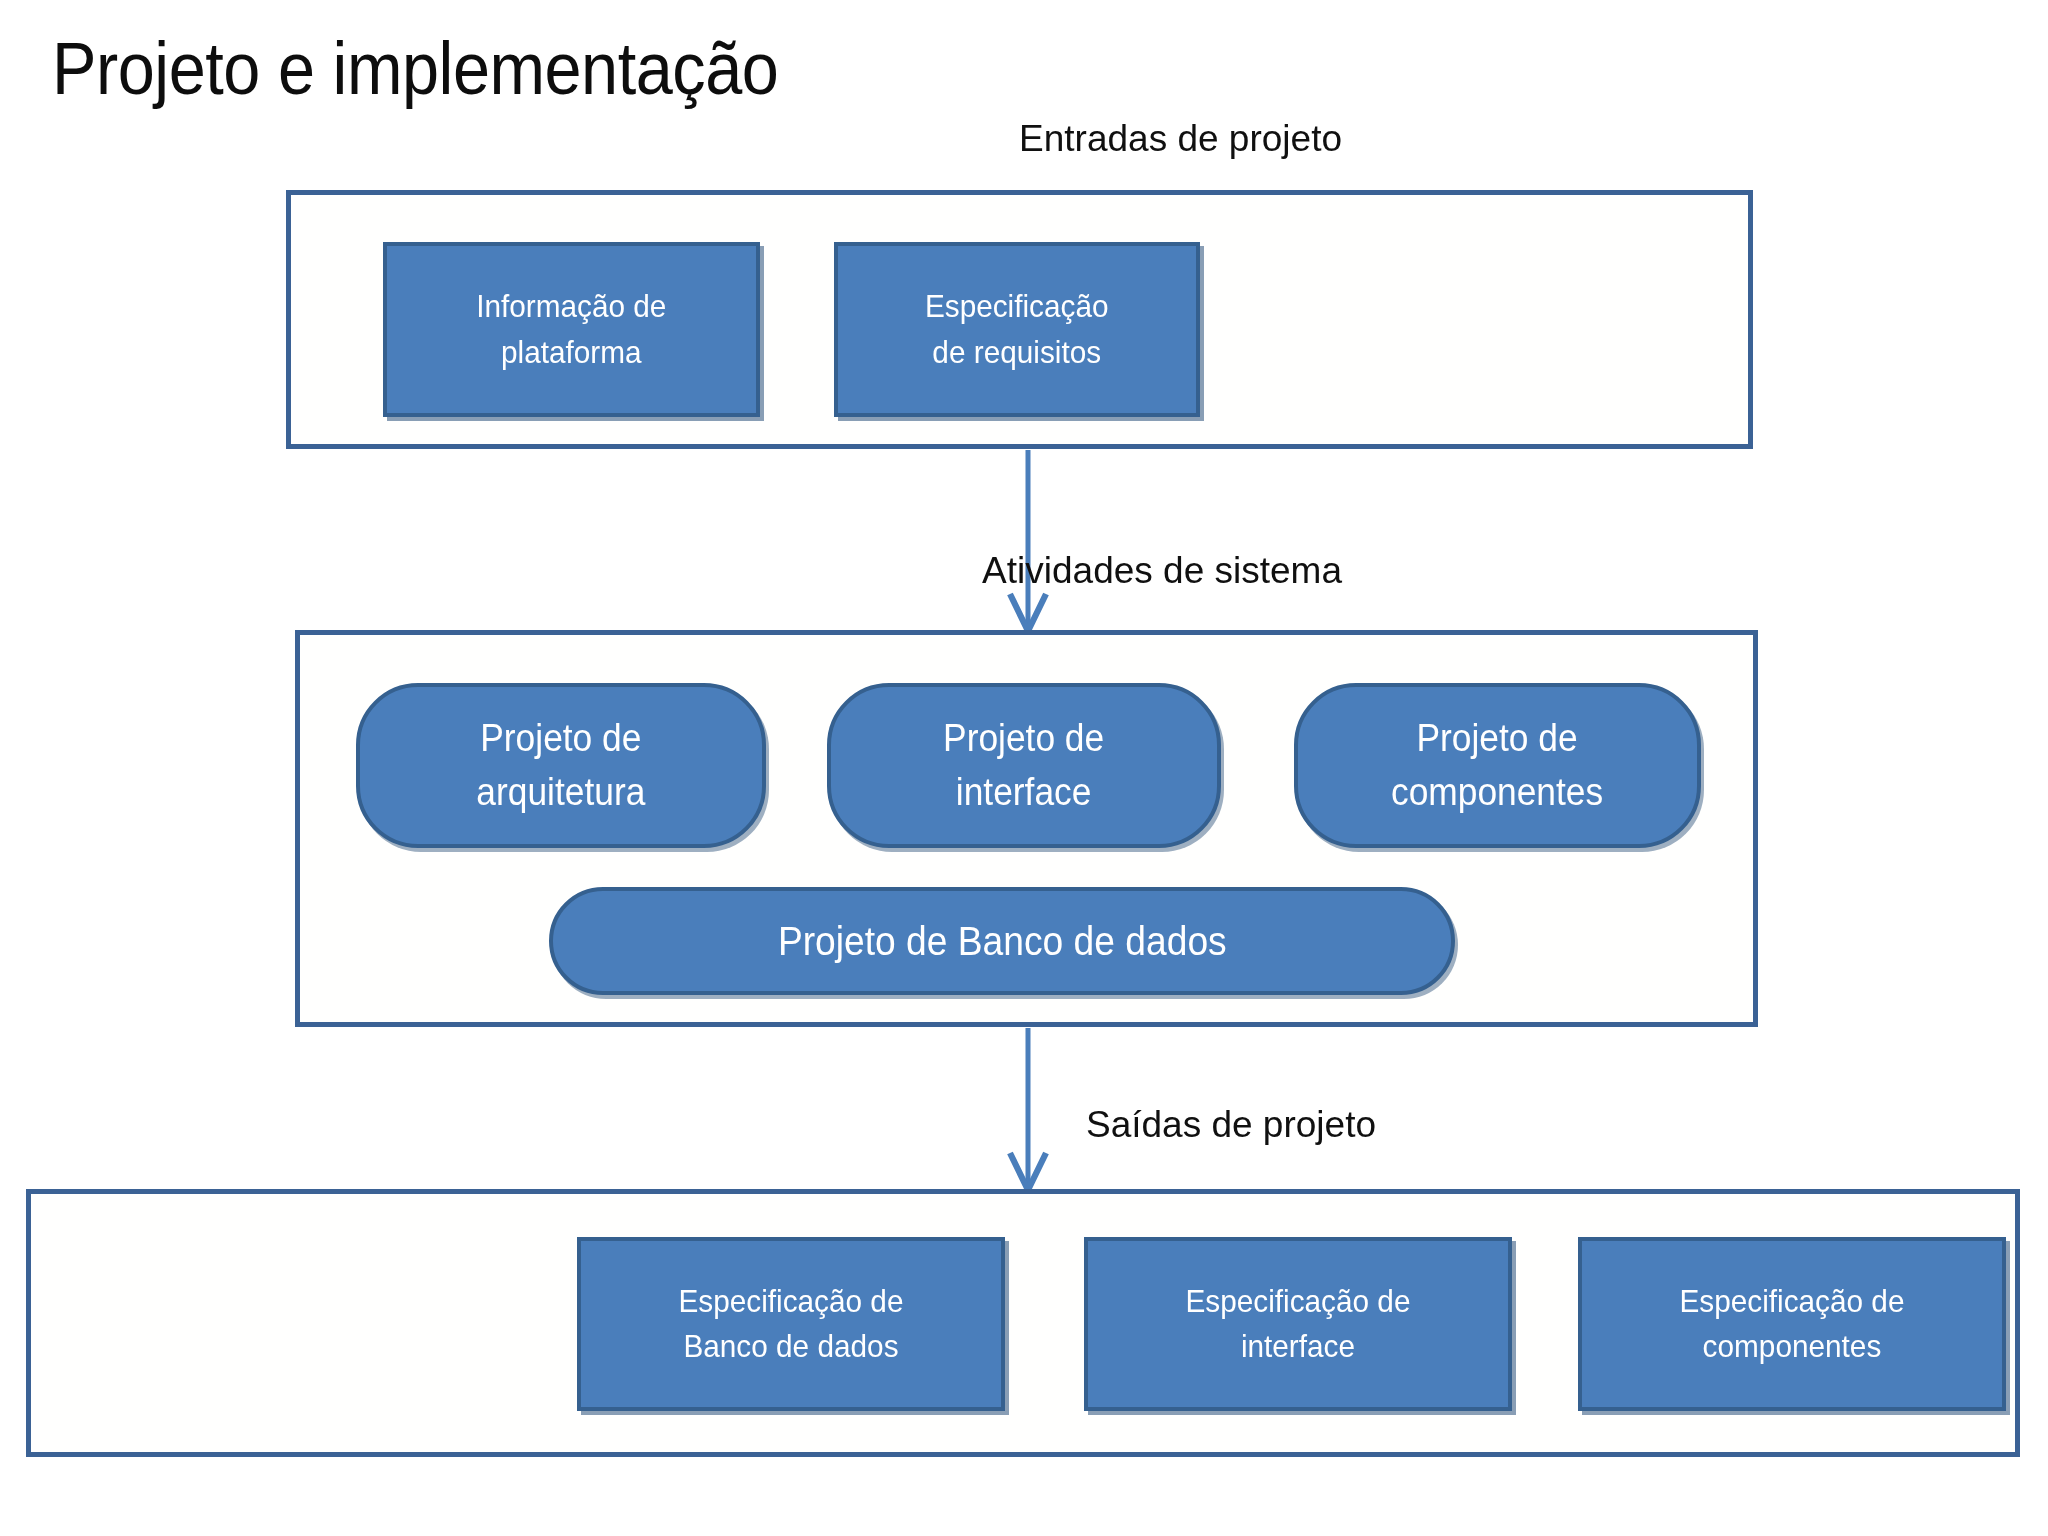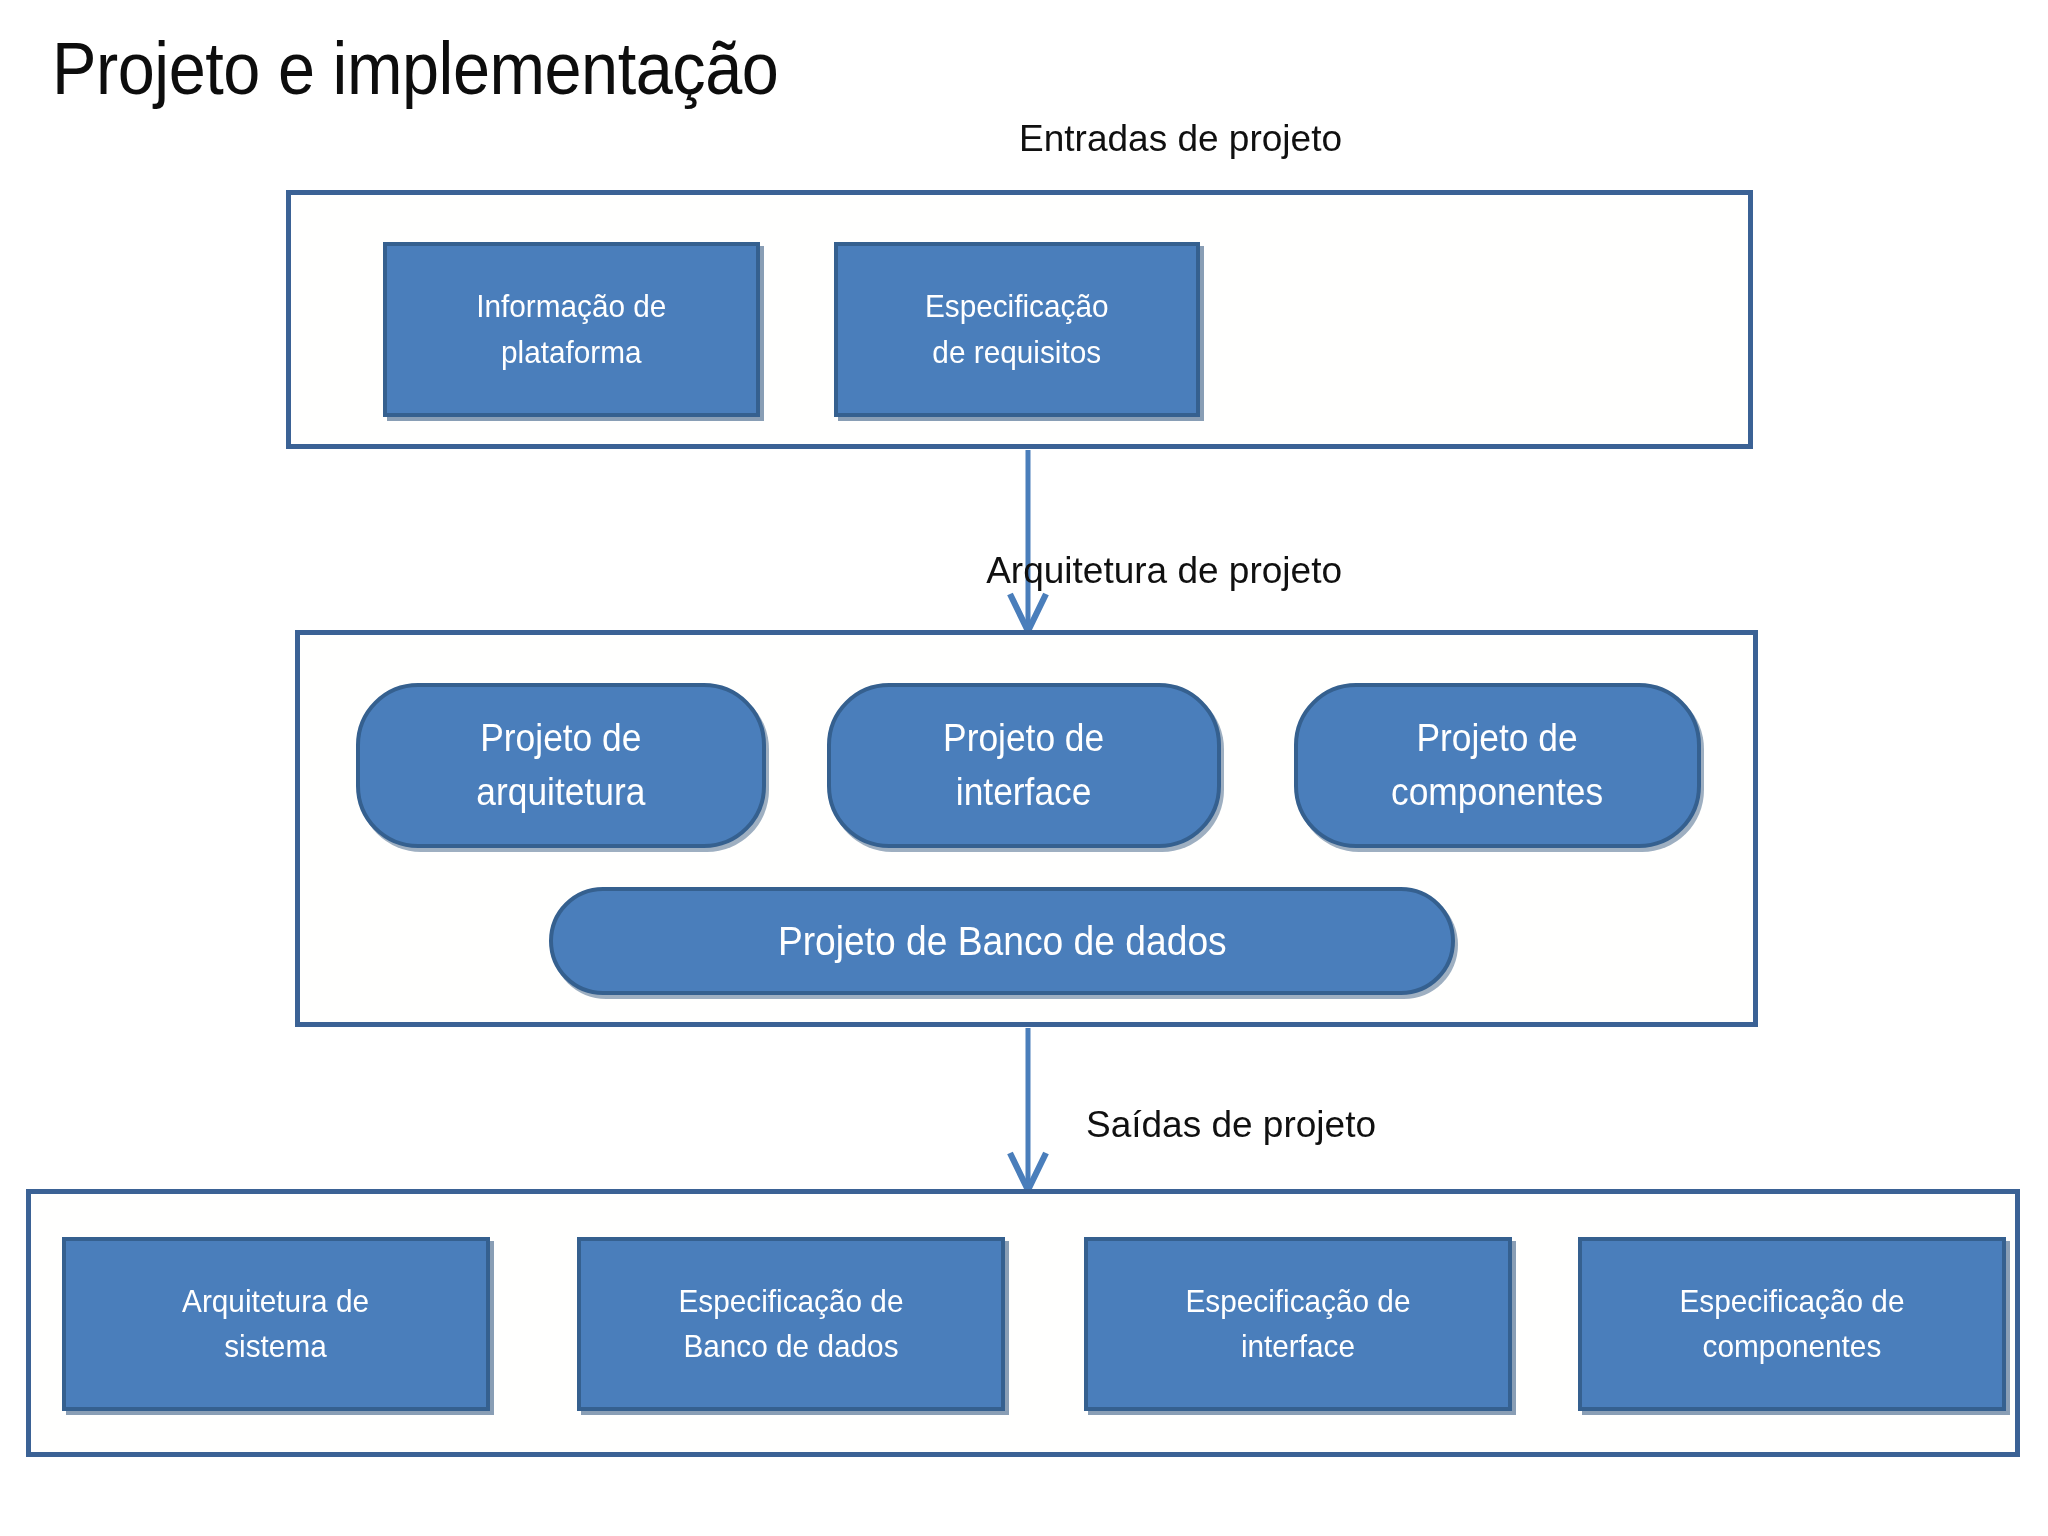--- a/index.html
+++ b/index.html
@@ -170,21 +170,21 @@
 
   <div class="node-rect" id="node-informacao-plataforma">
     <span class="label">Informação de
 plataforma</span>
   </div>
   <div class="node-rect" id="node-especificacao-requisitos">
     <span class="label">Especificação
 de requisitos</span>
   </div>
 
-  <div class="section-caption" id="caption-atividades">Arquitetura de projeto</div>
+  <div class="section-caption" id="caption-atividades">Atividades de sistema</div>
 
   <div class="group-box" id="group-atividades"></div>
 
   <div class="node-round" id="node-projeto-arquitetura">
     <span class="label">Projeto de
 arquitetura</span>
   </div>
   <div class="node-round" id="node-projeto-interface">
     <span class="label">Projeto de
 interface</span>
@@ -194,24 +194,20 @@
 componentes</span>
   </div>
   <div class="node-round" id="node-projeto-banco">
     <span class="label">Projeto de Banco de dados</span>
   </div>
 
   <div class="section-caption" id="caption-saidas">Saídas de projeto</div>
 
   <div class="group-box" id="group-saidas"></div>
 
-  <div class="node-rect" id="node-arquitetura-sistema">
-    <span class="label">Arquitetura de
-sistema</span>
-  </div>
   <div class="node-rect" id="node-especificacao-banco">
     <span class="label">Especificação de
 Banco de dados</span>
   </div>
   <div class="node-rect" id="node-especificacao-interface">
     <span class="label">Especificação  de
 interface</span>
   </div>
   <div class="node-rect" id="node-especificacao-componentes">
     <span class="label">Especificação de

